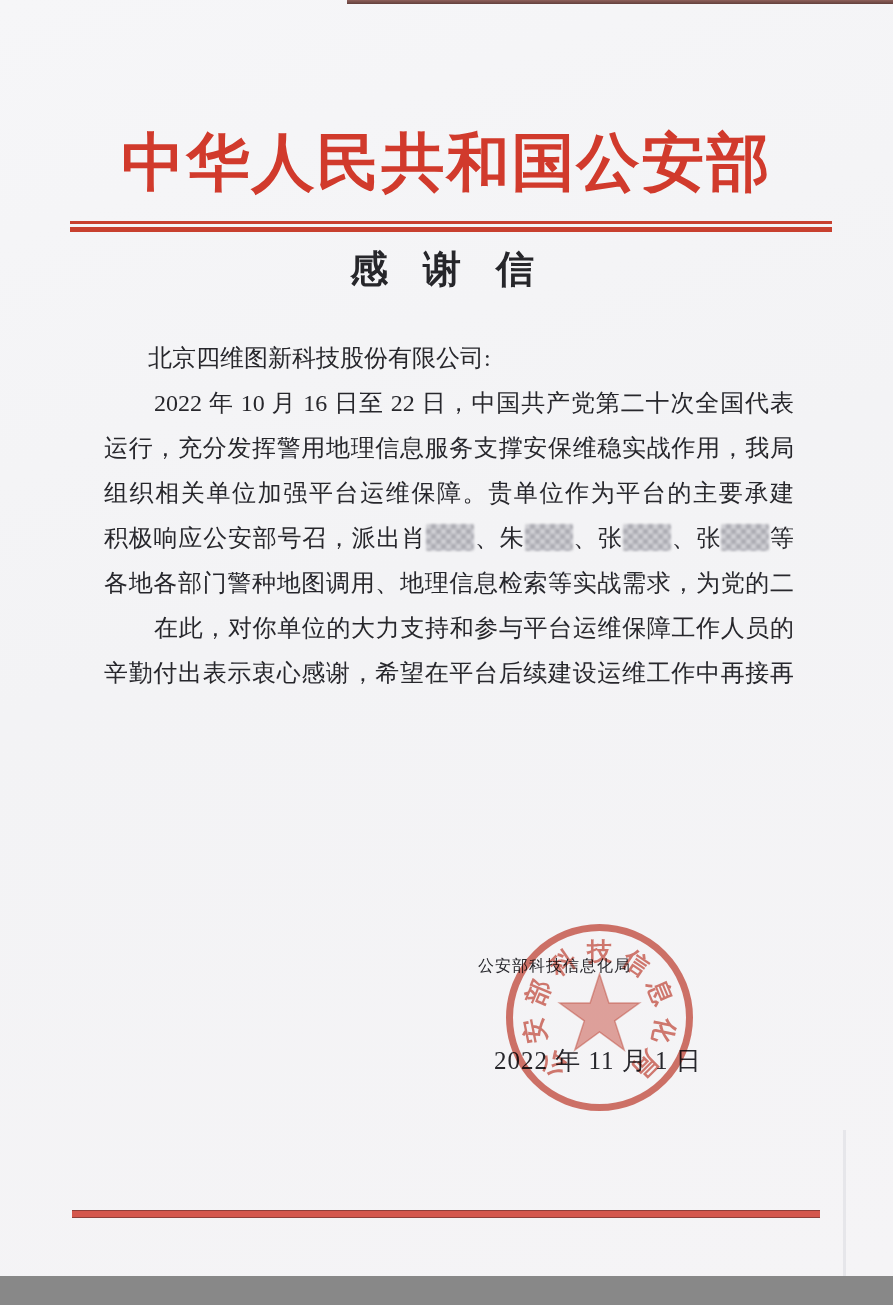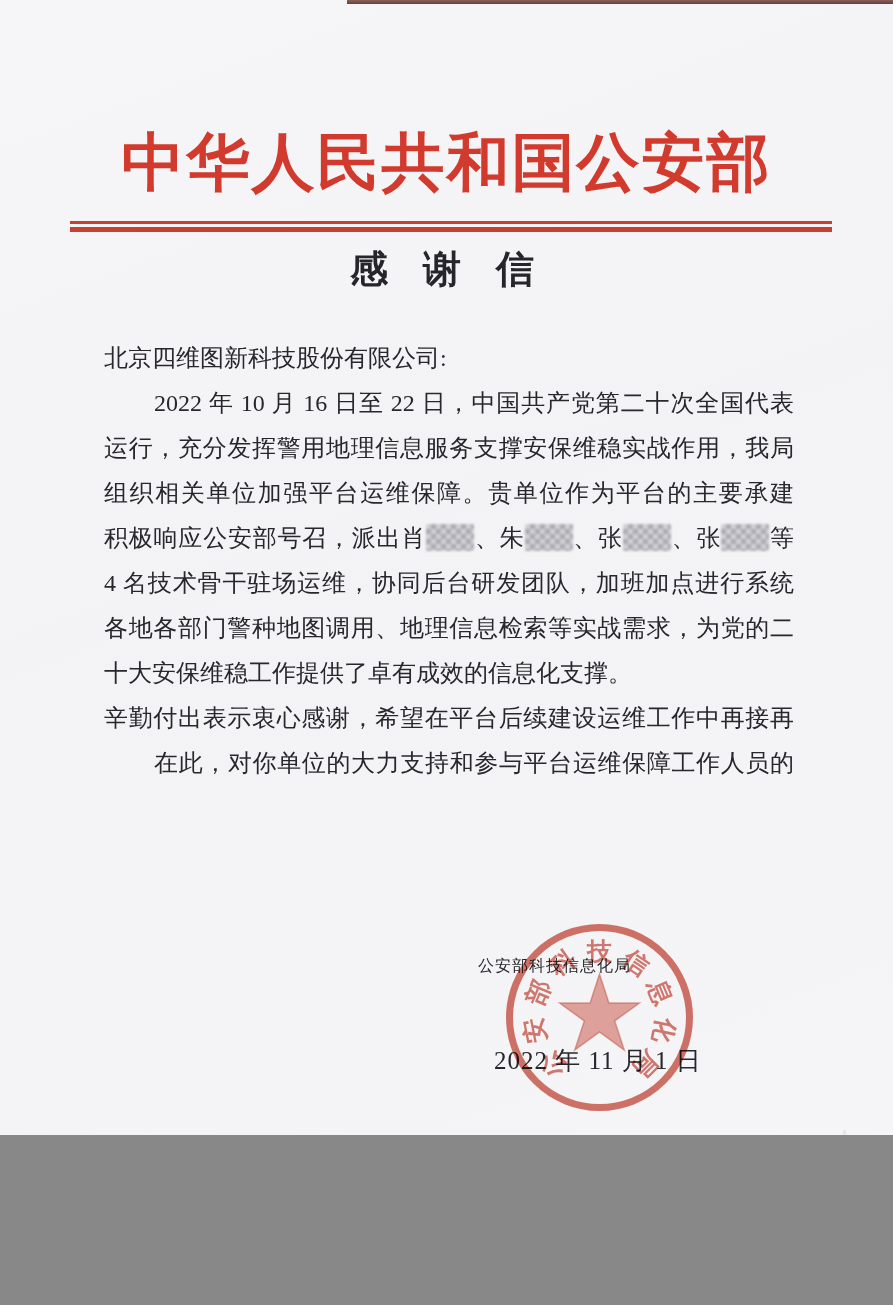--- a/index.html
+++ b/index.html
@@ -1,18 +1,18 @@
 <!DOCTYPE html>
 <html><head>
 <meta charset="utf-8">
 <style>
   html,body{margin:0;padding:0;background:#888;}
   .page{
     position:relative;
-    width:893px;height:1135px;
+    width:893px;height:1276px;
     margin:0 auto;
     background:linear-gradient(160deg,#f6f6f8 0%,#f3f3f5 45%,#f5f4f6 100%);
     overflow:hidden;
     font-family:"Liberation Serif","DejaVu Serif",serif;
   }
   .top-edge-artifact{
     position:absolute;top:0;left:347px;width:546px;height:4px;
     background:linear-gradient(to bottom,#8e605a,#63403c);
   }
   .masthead{
@@ -32,21 +32,21 @@
   }
   .body-block{
     position:absolute;top:336px;left:104px;width:690px;
     font-size:24px;color:#27272c;
   }
   .line{
     height:45px;line-height:45px;
     text-align:justify;text-align-last:justify;
     overflow:hidden;
   }
-  .line.no-j{text-align:right;text-align-last:left;}
+  .line.no-j{text-align:right;text-align-last:left;margin-left:44px;}
   .line.indent{text-indent:50px;}
   .redacted{
     display:inline-block;width:48px;height:27px;vertical-align:-5px;
     border-radius:2px;
     background-color:#cfcfd4;
     background-image:
       linear-gradient(45deg,#acacb3 25%,transparent 25%,transparent 75%,#acacb3 75%),
       linear-gradient(45deg,#acacb3 25%,transparent 25%,transparent 75%,#acacb3 75%);
     background-size:10px 10px;
     background-position:0 0,5px 5px;
@@ -98,26 +98,24 @@
     <div class="line no-j">北京四维图新科技股份有限公司:</div>
 
     <div class="line indent">2022 年 10 月 16 日至 22 日，中国共产党第二十次全国代表</div>
     <div class="line">运行，充分发挥警用地理信息服务支撑安保维稳实战作用，我局</div>
     <div class="line">组织相关单位加强平台运维保障。贵单位作为平台的主要承建方，</div>
 
     <div class="line">
       <span>积极响应公安部号召，派出肖</span><span class="redacted"></span><span>、朱</span><span class="redacted"></span><span>、张</span><span class="redacted"></span><span>、张</span><span class="redacted"></span><span>等</span>
     </div>
 
-    <div class="line">4 名技术骨干驻场运维，协同后台研发团队，加班加点进行系统</div>
     <div class="line">各地各部门警种地图调用、地理信息检索等实战需求，为党的二</div>
-    <div class="line no-j">十大安保维稳工作提供了卓有成效的信息化支撑。</div>
 
+    <div class="line indent">在此，对你单位的大力支持和参与平台运维保障工作人员的</div>
     <div class="line">辛勤付出表示衷心感谢，希望在平台后续建设运维工作中再接再</div>
-    <div class="line indent">在此，对你单位的大力支持和参与平台运维保障工作人员的</div>
   </div>
 
   <div class="sig-org">公安部科技信息化局</div>
   <div class="sig-date">2022 年 11 月 1 日</div>
 
   <svg class="seal" viewBox="0 0 195 195" xmlns="http://www.w3.org/2000/svg">
     <circle cx="97.5" cy="97.5" r="90" fill="none" stroke="#c43a2a" stroke-opacity="0.8" stroke-width="7"></circle>
     <path d="M 97.5,54 L 106.9,83.1 L 137.4,83 L 112.7,100.9 L 122.2,130 L 97.5,112 L 72.8,130 L 82.3,100.9 L 57.6,83 L 88.1,83.1 Z" fill="#cd4938" fill-opacity="0.55" stroke="#c03a2a" stroke-opacity="0.5" stroke-width="1.5"></path>
     <g id="seal-arc">
         <text transform="translate(50.8 144.2) rotate(-135.0)" text-anchor="middle" dominant-baseline="central" class="arc-char">公</text>

